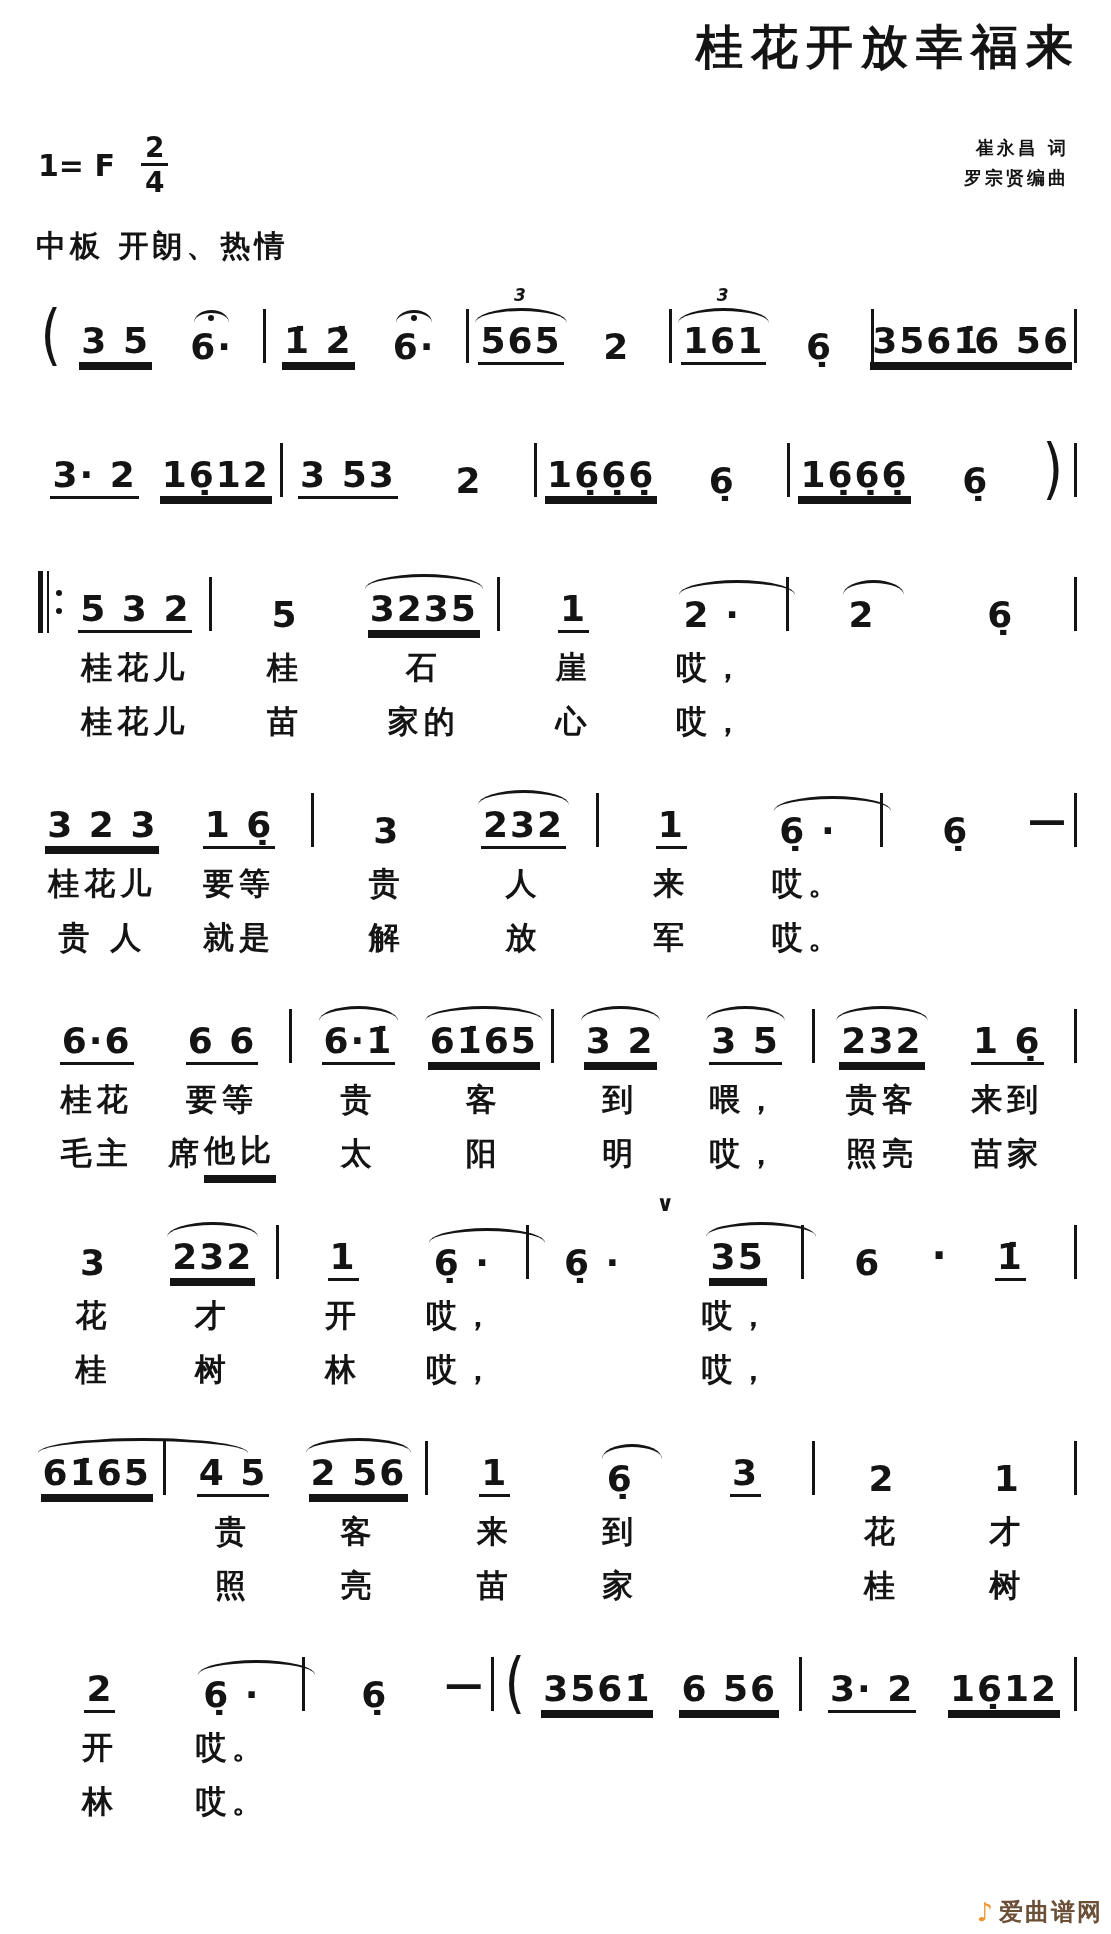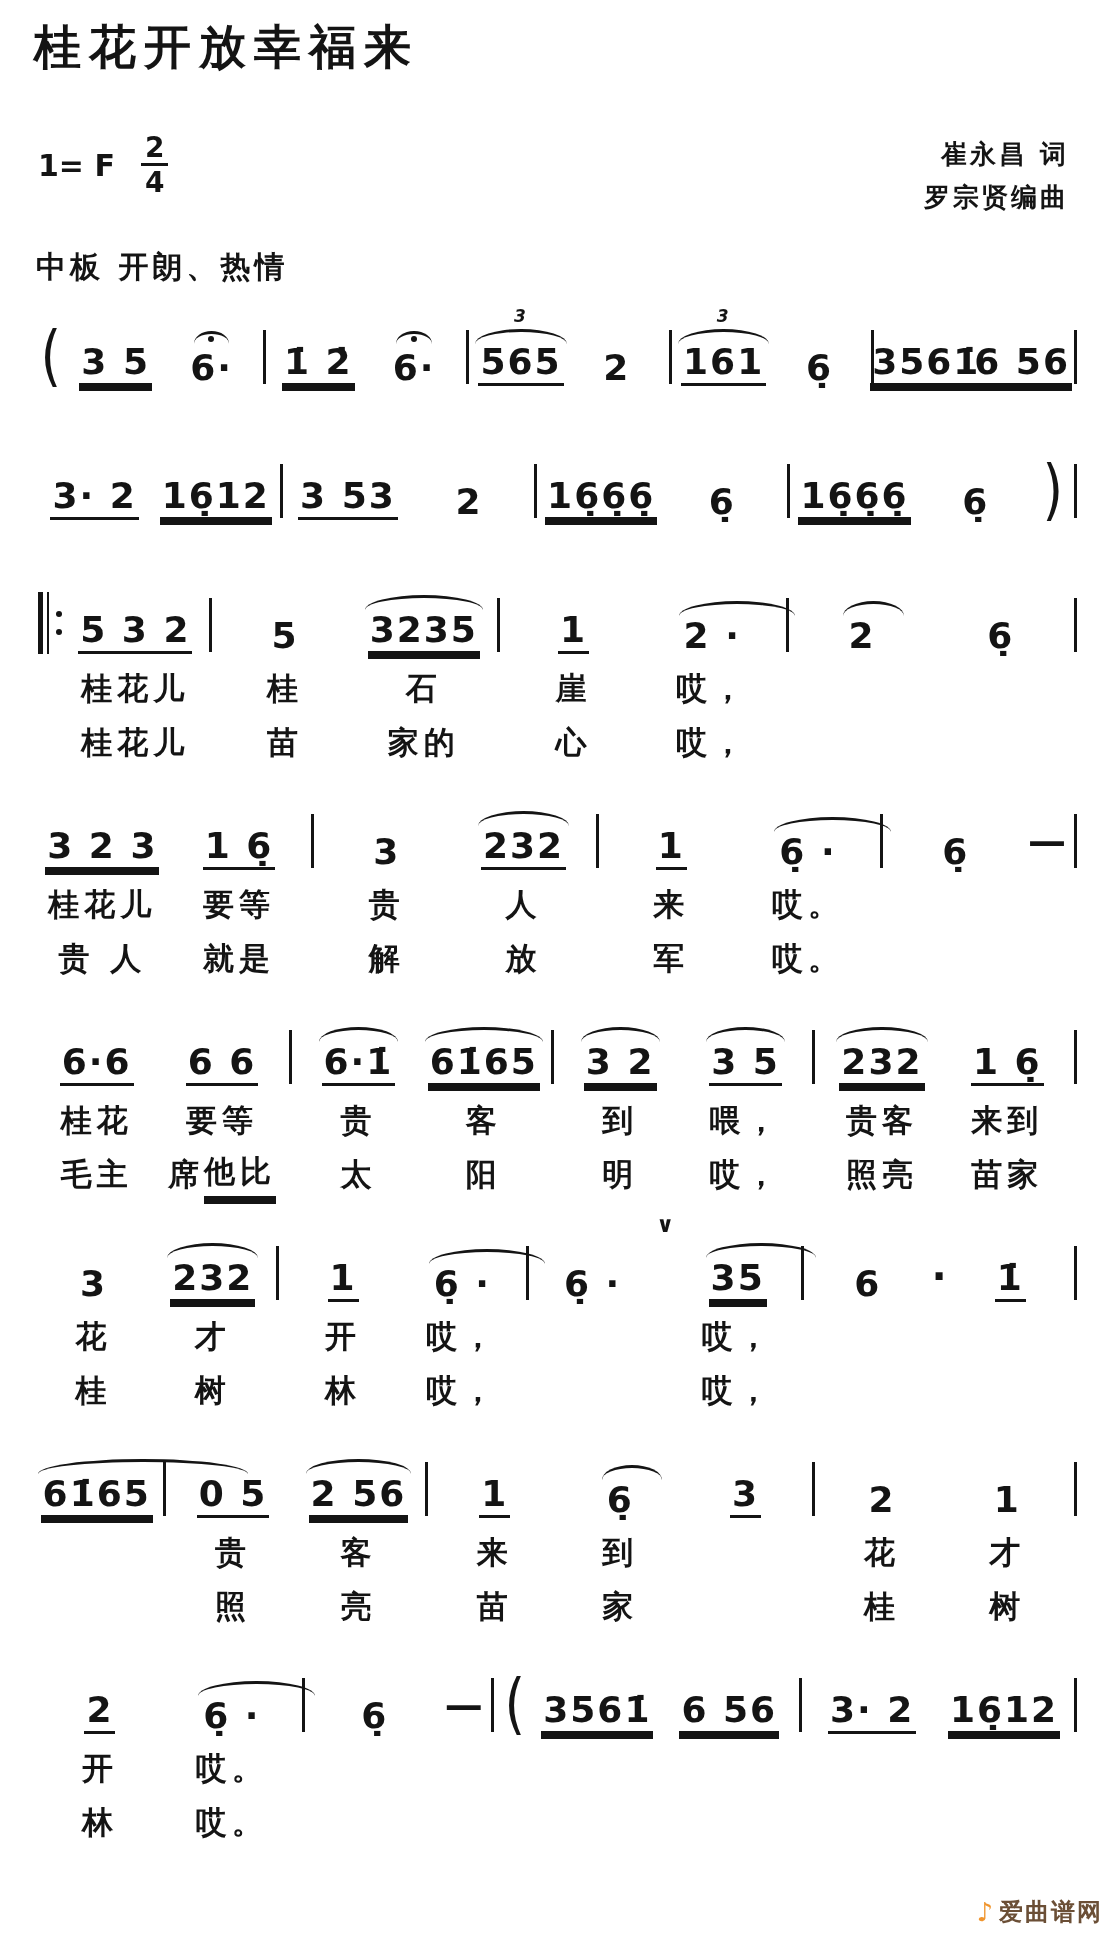--- a/index.html
+++ b/index.html
@@ -1,27 +1,27 @@
 <!DOCTYPE html>
 <html><head>
 <meta charset="utf-8">
 <style>
   html,body{margin:0;padding:0;background:#ffffff;}
   body{width:1111px;height:1934px;position:relative;overflow:hidden;
        font-family:"DejaVu Sans",sans-serif;color:#141414;}
   .sheet{position:relative;width:100%;height:100%;padding:10px 30px 0 34px;box-sizing:border-box;}
 
   
-  .title{margin:6px 0 0 0;text-align:left;font-size:47px;font-weight:bold;letter-spacing:8px;}
+  .title{margin:6px 0 0 0;text-align:right;font-size:47px;font-weight:bold;letter-spacing:8px;}
   .meta-row{display:flex;justify-content:space-between;align-items:flex-start;margin-top:54px;padding:0 12px 0 4px;}
   .keysig{display:flex;align-items:center;font-size:30px;font-weight:bold;gap:26px;}
   .frac{display:inline-flex;flex-direction:column;align-items:center;line-height:1.05;font-size:28px;}
   .frac .num{border-bottom:3px solid #141414;padding:0 4px 1px 4px;}
   .frac .den{padding-top:2px;}
-  .credits{text-align:right;font-size:26px;font-weight:bold;line-height:1.65;letter-spacing:3px;}
+  .credits{text-align:right;font-size:18px;font-weight:bold;line-height:1.65;letter-spacing:3px;}
   .tempo{margin:28px 0 0 2px;font-size:30px;font-weight:bold;letter-spacing:4px;}
 
   
   #systems{margin-top:14px;}
   .sysrow{display:flex;align-items:stretch;justify-content:space-between;}
   .sys{margin-bottom:42px;}
   .sys.lyr-sys{margin-bottom:16px;}
   .col{display:flex;flex-direction:column;align-items:center;flex:1 1 0;min-width:0;}
   .col.narrow{flex:0 0 auto;padding:0 4px;}
   .note-area{height:92px;display:flex;align-items:flex-end;justify-content:center;padding-bottom:8px;box-sizing:border-box;}
@@ -608,21 +608,21 @@
         </div>
         <div class="col narrow">
           <div class="note-area">
             <div class="barline"></div>
           </div>
           <div class="lyr"></div>
           <div class="lyr"></div>
         </div>
         <div class="col">
           <div class="note-area">
-            <span class="note u1">0 5</span>
+            <span class="note u1">4 5</span>
           </div>
           <div class="lyr">贵</div>
           <div class="lyr">照</div>
         </div>
         <div class="col">
           <div class="note-area">
             <span class="note u2 m-arc">2 56</span>
           </div>
           <div class="lyr">客</div>
           <div class="lyr">亮</div>

